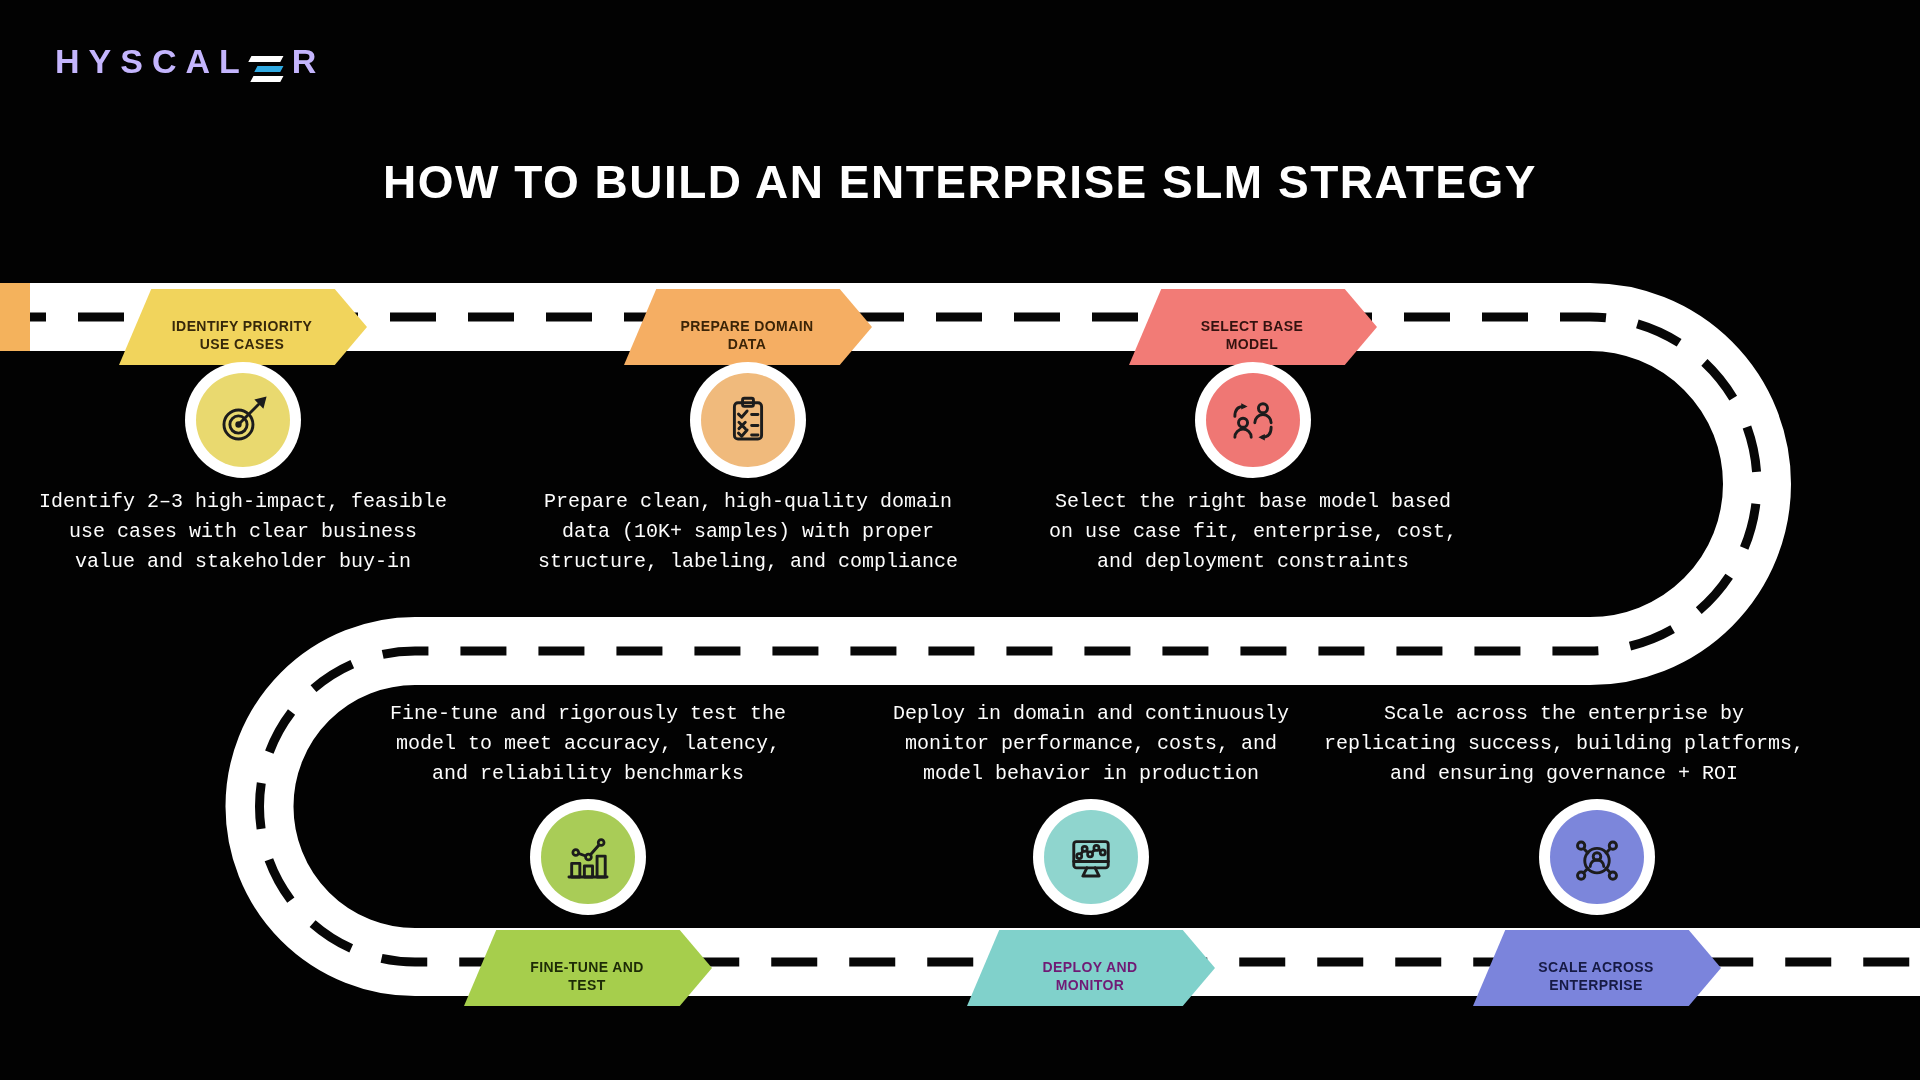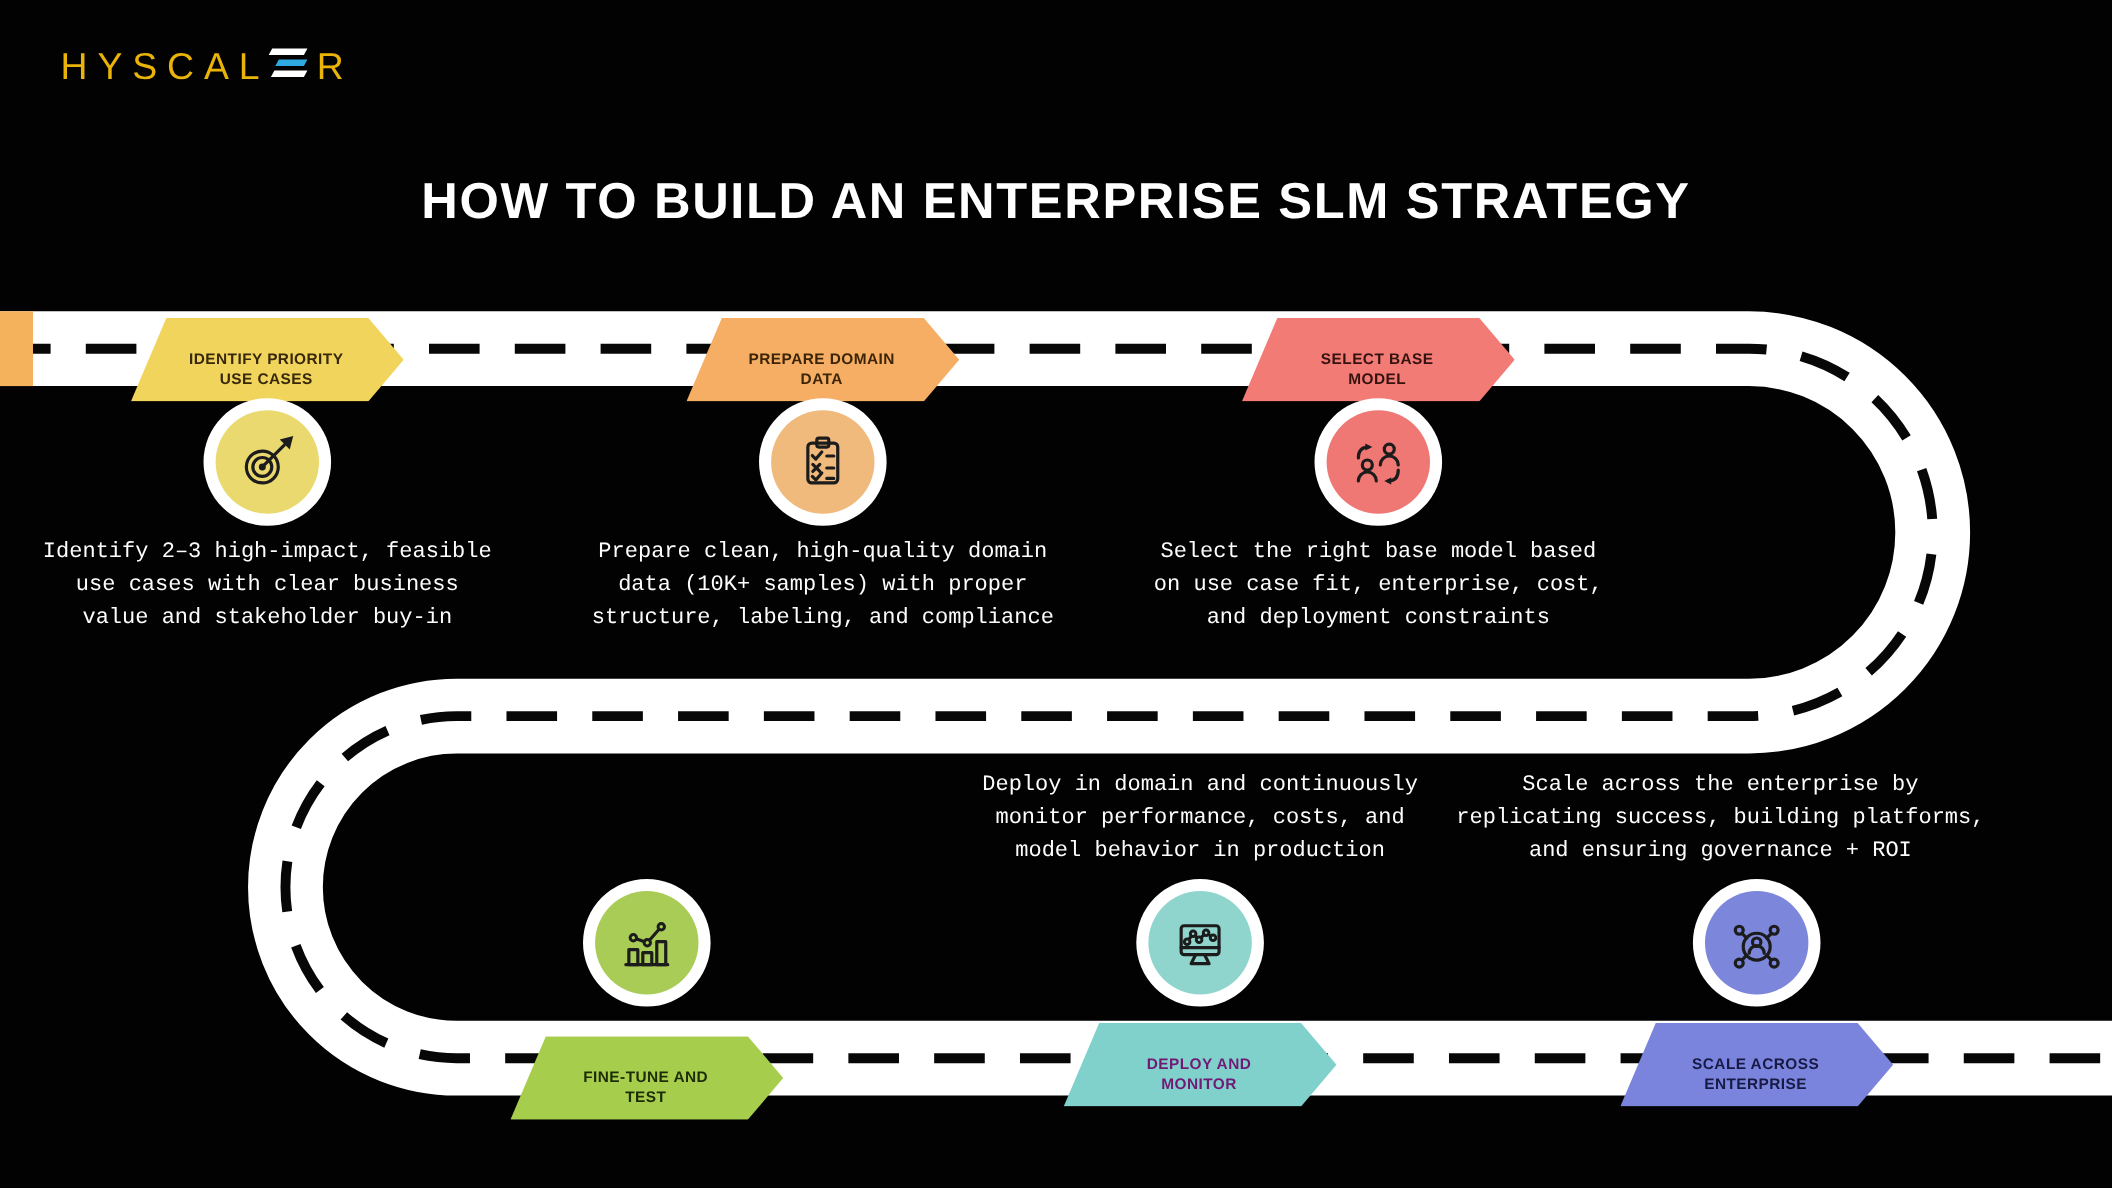--- a/index.html
+++ b/index.html
@@ -1,20 +1,20 @@
 <!DOCTYPE html>
 <html><head>
 <meta charset="utf-8">
 <style>
   html,body{margin:0;padding:0;background:#000;}
   .stage{position:relative;width:1920px;height:1080px;background:#020202;overflow:hidden;
          font-family:"Liberation Sans",sans-serif;}
   
-  .logo{position:absolute;left:55px;top:42px;display:flex;align-items:flex-start;
-        color:#eab308;font-weight:400;font-size:34px;letter-spacing:9px;}
+  .logo{position:absolute;left:55px;top:42px;display:flex;align-items:flex-end;
+        color:#c4b5fd;font-weight:700;font-size:34px;letter-spacing:9px;}
   .logo-e{display:inline-flex;flex-direction:column;gap:4.5px;align-items:flex-end;
           margin:2px 10px 0 1px;}
   .logo-e i{display:block;height:5.5px;background:#fff;transform:skewX(-28deg);}
   .logo-e i.b1{width:32px}.logo-e i.b2{width:26px}.logo-e i.b3{width:30px}
   
   .title{position:absolute;top:126px;left:0;width:100%;text-align:center;color:#fff;
          font-weight:700;font-size:46px;letter-spacing:1.5px;margin-top:29px;}
   
   .road-svg{position:absolute;inset:0;}
   
@@ -128,37 +128,42 @@
         <path class="fl" d="M38 51 L45 47.5 L45 54.5 Z"></path>
       </svg>
     </div>
   </div>
   <div class="desc d3">
     <span>Select the right base model based</span>
     <span>on use case fit, enterprise, cost,</span>
     <span>and deployment constraints</span>
   </div>
 
-  <div class="banner b4" style="background: rgb(166, 206, 76); --bg: #A6CE4C; color: rgb(29, 43, 6); margin-top: 12px;">
+  <div class="banner b4" style="background: rgb(166, 206, 76); --bg: #A6CE4C; color: rgb(29, 43, 6);">
     <span>FINE-TUNE AND</span>
     <span>TEST</span>
   </div>
   <div class="icon-badge i4">
     <div class="icon-circle" style="background: rgb(169, 204, 87); --bg: #A9CC57;">
       <svg viewBox="0 0 64 64">
         <path class="st" d="M11 54 h42"></path>
         <rect class="st" x="14" y="39" width="9" height="15"></rect>
         <rect class="st" x="28" y="42" width="9" height="12"></rect>
         <rect class="st" x="42" y="31" width="9" height="23"></rect>
         <path class="st" d="M18.5 27 L32.5 32 L46.5 16"></path>
         <circle class="dot" cx="18.5" cy="27" r="3.2"></circle>
         <circle class="dot" cx="32.5" cy="32" r="3.2"></circle>
         <circle class="dot" cx="46.5" cy="16" r="3.2"></circle>
       </svg>
     </div>
+  </div>
+  <div class="desc d4">
+    <span>Fine-tune and rigorously test the</span>
+    <span>model to meet accuracy, latency,</span>
+    <span>and reliability benchmarks</span>
   </div>
 
   <div class="banner b5" style="background: rgb(128, 209, 203); --bg: #80D1CB; color: #701a75;">
     <span>DEPLOY AND</span>
     <span>MONITOR</span>
   </div>
   <div class="icon-badge i5">
     <div class="icon-circle" style="background: rgb(143, 213, 206); --bg: #8FD5CE;">
       <svg viewBox="0 0 64 64">
         <rect class="st" x="13" y="15" width="38" height="29" rx="3"></rect>

